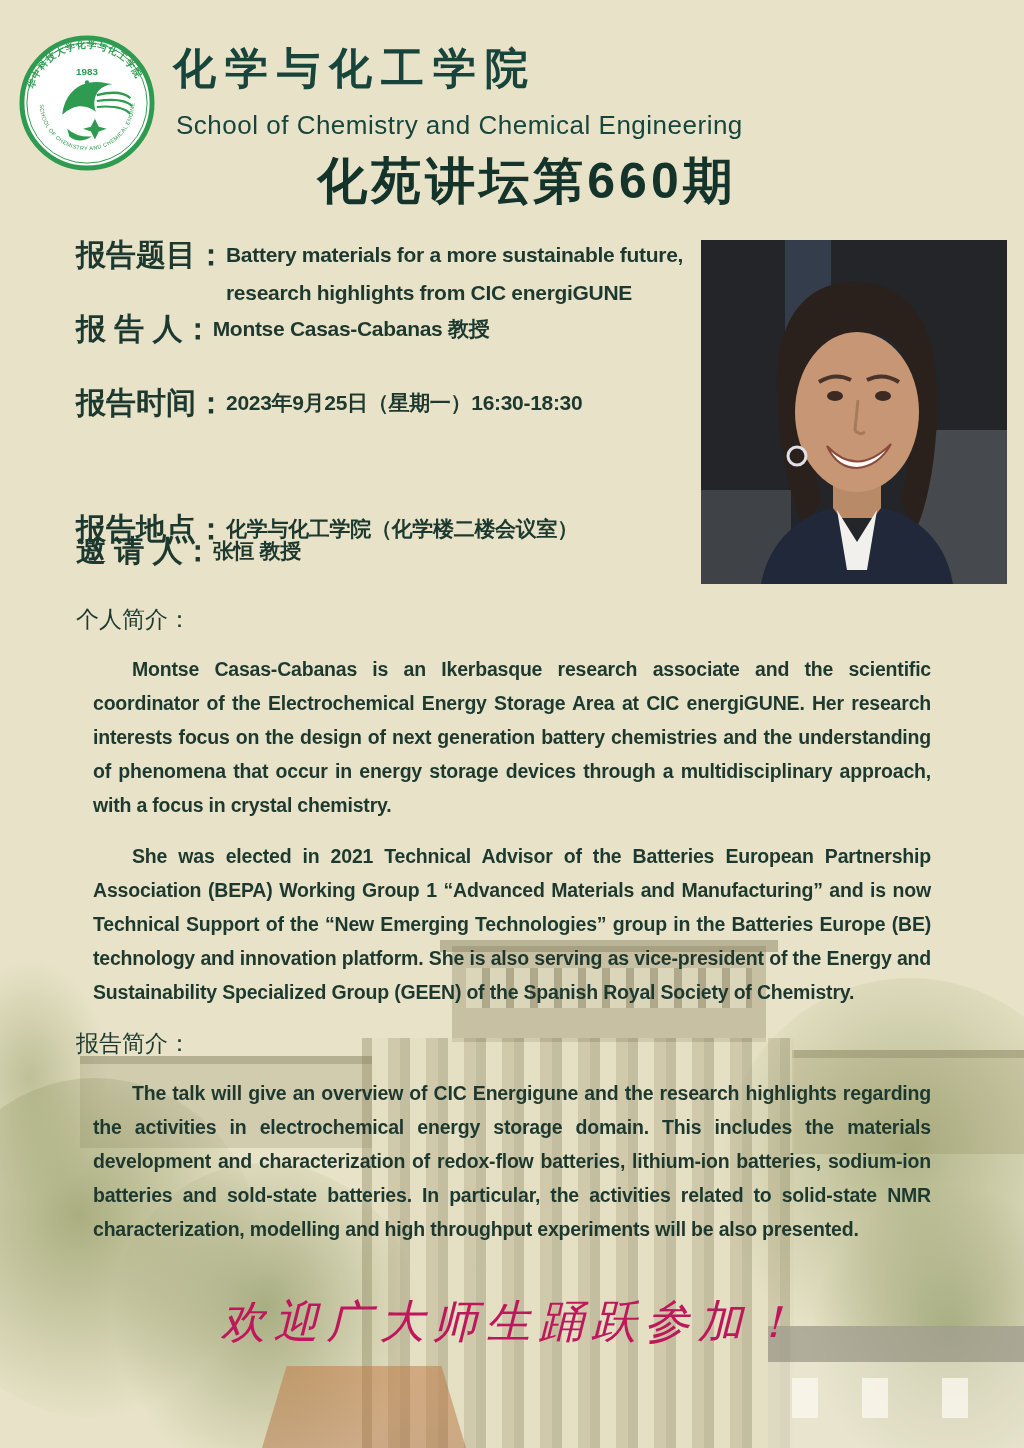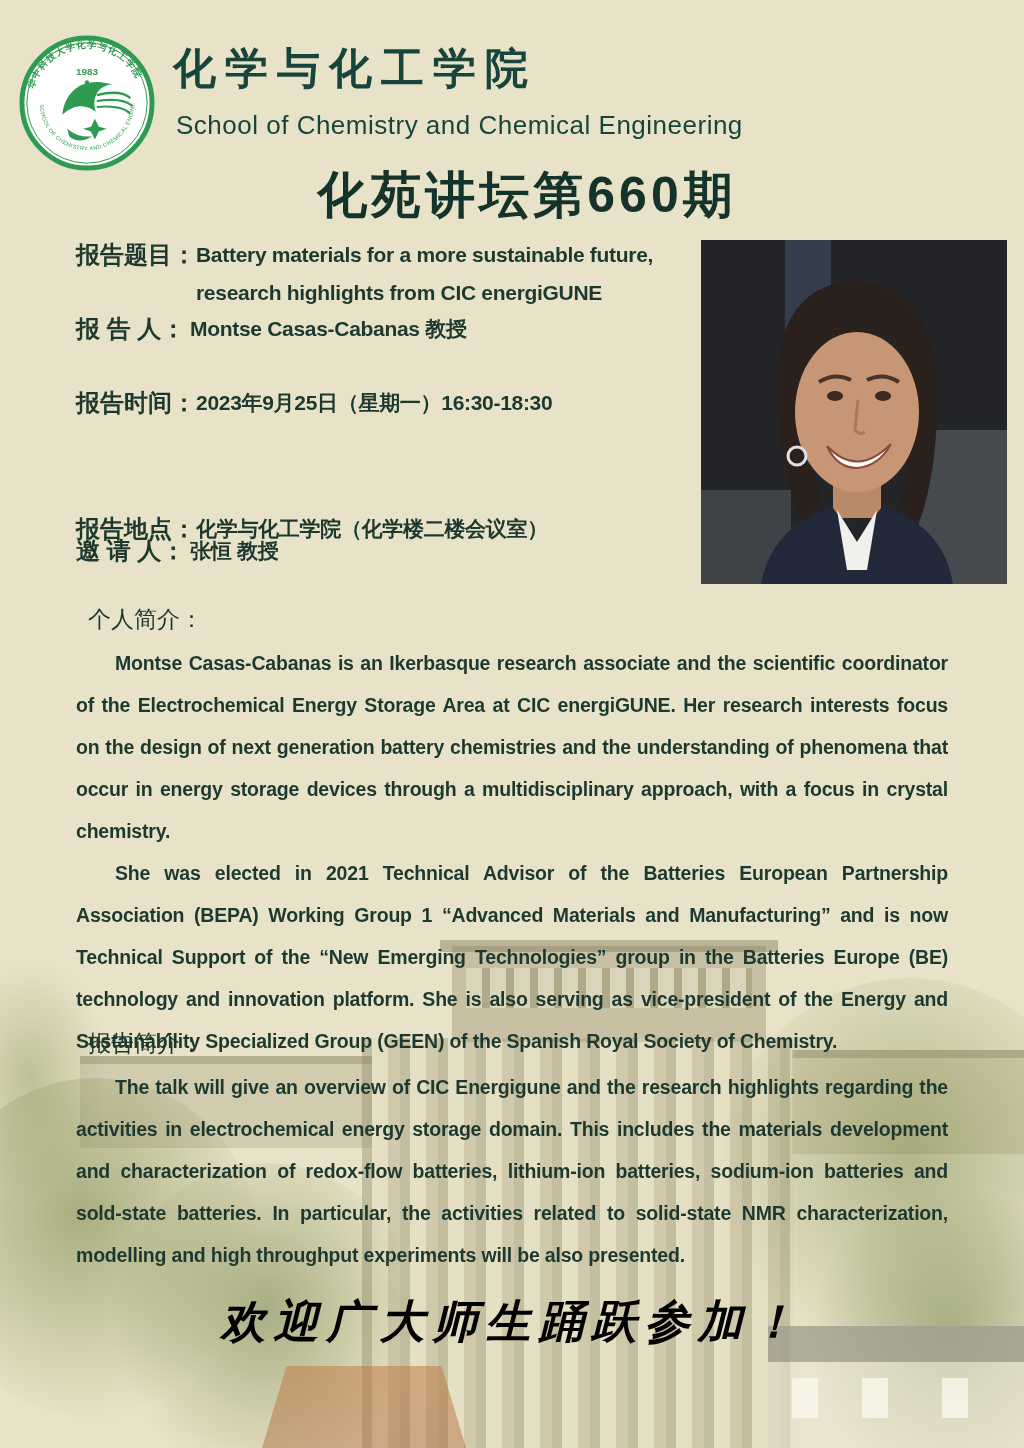--- a/index.html
+++ b/index.html
@@ -33,39 +33,39 @@
   .house-right{left:768px;top:398px;width:256px;height:122px;background:rgba(232,228,208,0.6);}
   .house-right:before{content:"";position:absolute;left:0;top:0;width:100%;height:36px;background:rgba(120,118,104,0.5);}
   .house-right:after{content:"";position:absolute;left:24px;top:52px;width:26px;height:40px;background:rgba(250,248,238,0.8);
      box-shadow:70px 0 0 rgba(250,248,238,0.8),150px 0 0 rgba(250,248,238,0.8);}
   
   .content{position:absolute;inset:0;z-index:1;}
   .logo{position:absolute;left:18px;top:34px;width:138px;height:138px;}
   .school-cn{position:absolute;left:173px;top:40px;font-size:43px;font-weight:bold;color:#17453c;letter-spacing:9px;white-space:nowrap;}
   .school-en{position:absolute;left:176px;top:110px;font-size:26px;color:#17453c;letter-spacing:0.5px;white-space:nowrap;}
   .series-title{position:absolute;left:0;top:148px;width:1024px;text-align:center;
-     font-size:50px;font-weight:bold;color:#14332b;letter-spacing:4px;padding-left:30px;box-sizing:border-box;margin-top:14px;}
+     font-size:50px;font-weight:bold;color:#14332b;letter-spacing:4px;padding-left:30px;box-sizing:border-box;}
   .details{position:absolute;left:76px;top:0;width:650px;}
   .detail-row{position:absolute;display:flex;align-items:flex-start;line-height:38px;}
   .detail-row.r1{top:236px;}
   .detail-row.r2{top:310px;}
   .detail-row.r3{top:384px;}
   .detail-row.r4{top:466px;margin-top:44px;}
   .detail-row.r5{top:532px;}
-  .detail-label{font-size:24px;font-weight:bold;color:#1d392f;white-space:nowrap;min-width:114px;}
+  .detail-label{font-size:30px;font-weight:bold;color:#1d392f;white-space:nowrap;min-width:114px;}
   .detail-value{font-size:21px;font-weight:bold;color:#1d392f;letter-spacing:-0.3px;width:524px;}
   .photo{position:absolute;left:701px;top:240px;width:306px;height:344px;}
   .section{position:absolute;left:76px;width:872px;color:#1d392f;}
   .bio{top:604px;}
   .abstract{top:1028px;}
-  .section-heading{font-size:23px;font-weight:normal;color:#1d392f;margin:0 0 7px 12px;}
-  .section p{margin:0;font-size:19.5px;font-weight:bold;line-height:42px;
+  .section-heading{font-size:23px;font-weight:normal;color:#1d392f;margin:0 0 7px 0;}
+  .section p{margin:17px;font-size:19.5px;font-weight:bold;line-height:34px;
      text-align:justify;text-indent:2em;letter-spacing:-0.2px;}
   .welcome{position:absolute;left:0;top:1292px;width:1024px;text-align:center;
-     font-size:45px;font-weight:bold;font-style:italic;color:#000000;letter-spacing:8px;}
+     font-size:45px;font-weight:normal;font-style:italic;color:#be185d;letter-spacing:8px;}
   .logo svg text{font-family:"Liberation Sans",sans-serif;}
 </style>
 </head>
 <body>
 
 <div class="page">
 
   <div class="campus">
     <div class="tree tree-l3"></div>
     <div class="bldg-wing-left"></div>

